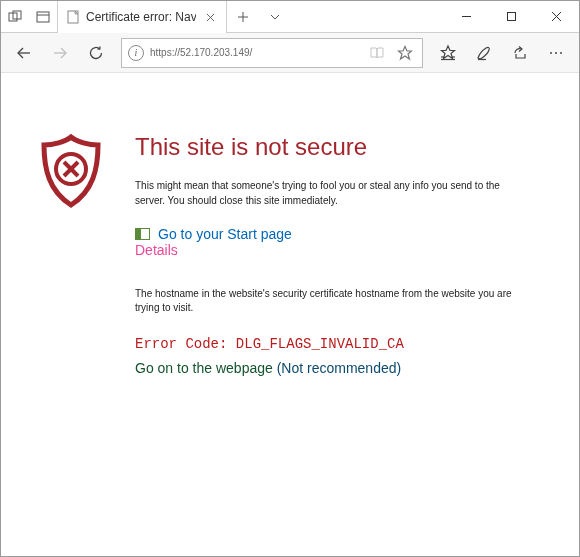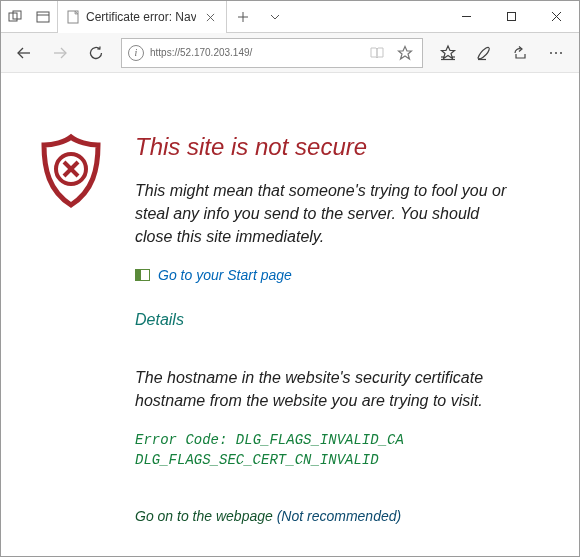--- a/index.html
+++ b/index.html
@@ -128,61 +128,59 @@
     }
     .shield-col {
       flex-shrink: 0;
       width: 80px;
       display: flex;
       justify-content: center;
     }
     .main-col {
       flex: 1;
       max-width: 380px;
-      font-style: italic;
     }
     h1 {
       font-size: 24px;
       font-weight: 400;
       color: #A4262C;
       margin-bottom: 18px;
     }
     .para {
-      font-size: 16px;
+      font-size: 10px;
       color: #222;
       line-height: 1.45;
       margin-bottom: 18px;
     }
     .start-link-row {
       display: flex;
       align-items: center;
       gap: 8px;
-      margin-bottom: 28px;
     }
     .start-tile {
       width: 15px; height: 12px;
       border: 1px solid #5a8a3a;
       position: relative;
       background: linear-gradient(to right, #5a8a3a 35%, #fff 35%);
     }
     .link {
       color: #0067b8;
       font-size: 14px;
     }
     .details-label {
-      font-size: 16px;
-      color: #0f766e;
+      font-size: 14px;
+      color: #ec4899;
       margin-bottom: 14px;
     }
     .error-code {
       font-family: Consolas, "Courier New", monospace;
       font-size: 14px;
-      color: #15803d;
+      color: #b91c1c;
       line-height: 1.45;
-      margin-bottom: 37px;
+      margin-bottom: 6px;
     }
     .goon-row {
       font-size: 14px;
     }
     .goon-link { color: #14532d; }
     .goon-note { color: #0c4a6e; }
   </style>
 </head>
 <body>
 
@@ -328,19 +326,18 @@
       <span class="start-tile"></span>
       <span class="link">Go to your Start page</span>
     </div>
     <div class="details-label">Details</div>
     <p class="para">
       <br>
       <span>The hostname in the website's security certificate hostname from the website you are trying to visit.</span>
     </p>
     <p class="error-code">
       <span>Error Code: </span><span>DLG_FLAGS_INVALID_CA</span><br>
-      <span>DLG_FLAGS_SEC_CERT_CN_INVALID</span>
     </p>
     <div class="goon-row">
       <span class="goon-link">Go on to the webpage</span><span class="goon-note"> (Not recommended)</span>
     </div>
   </div>
 </div>
 
 </body></html>

